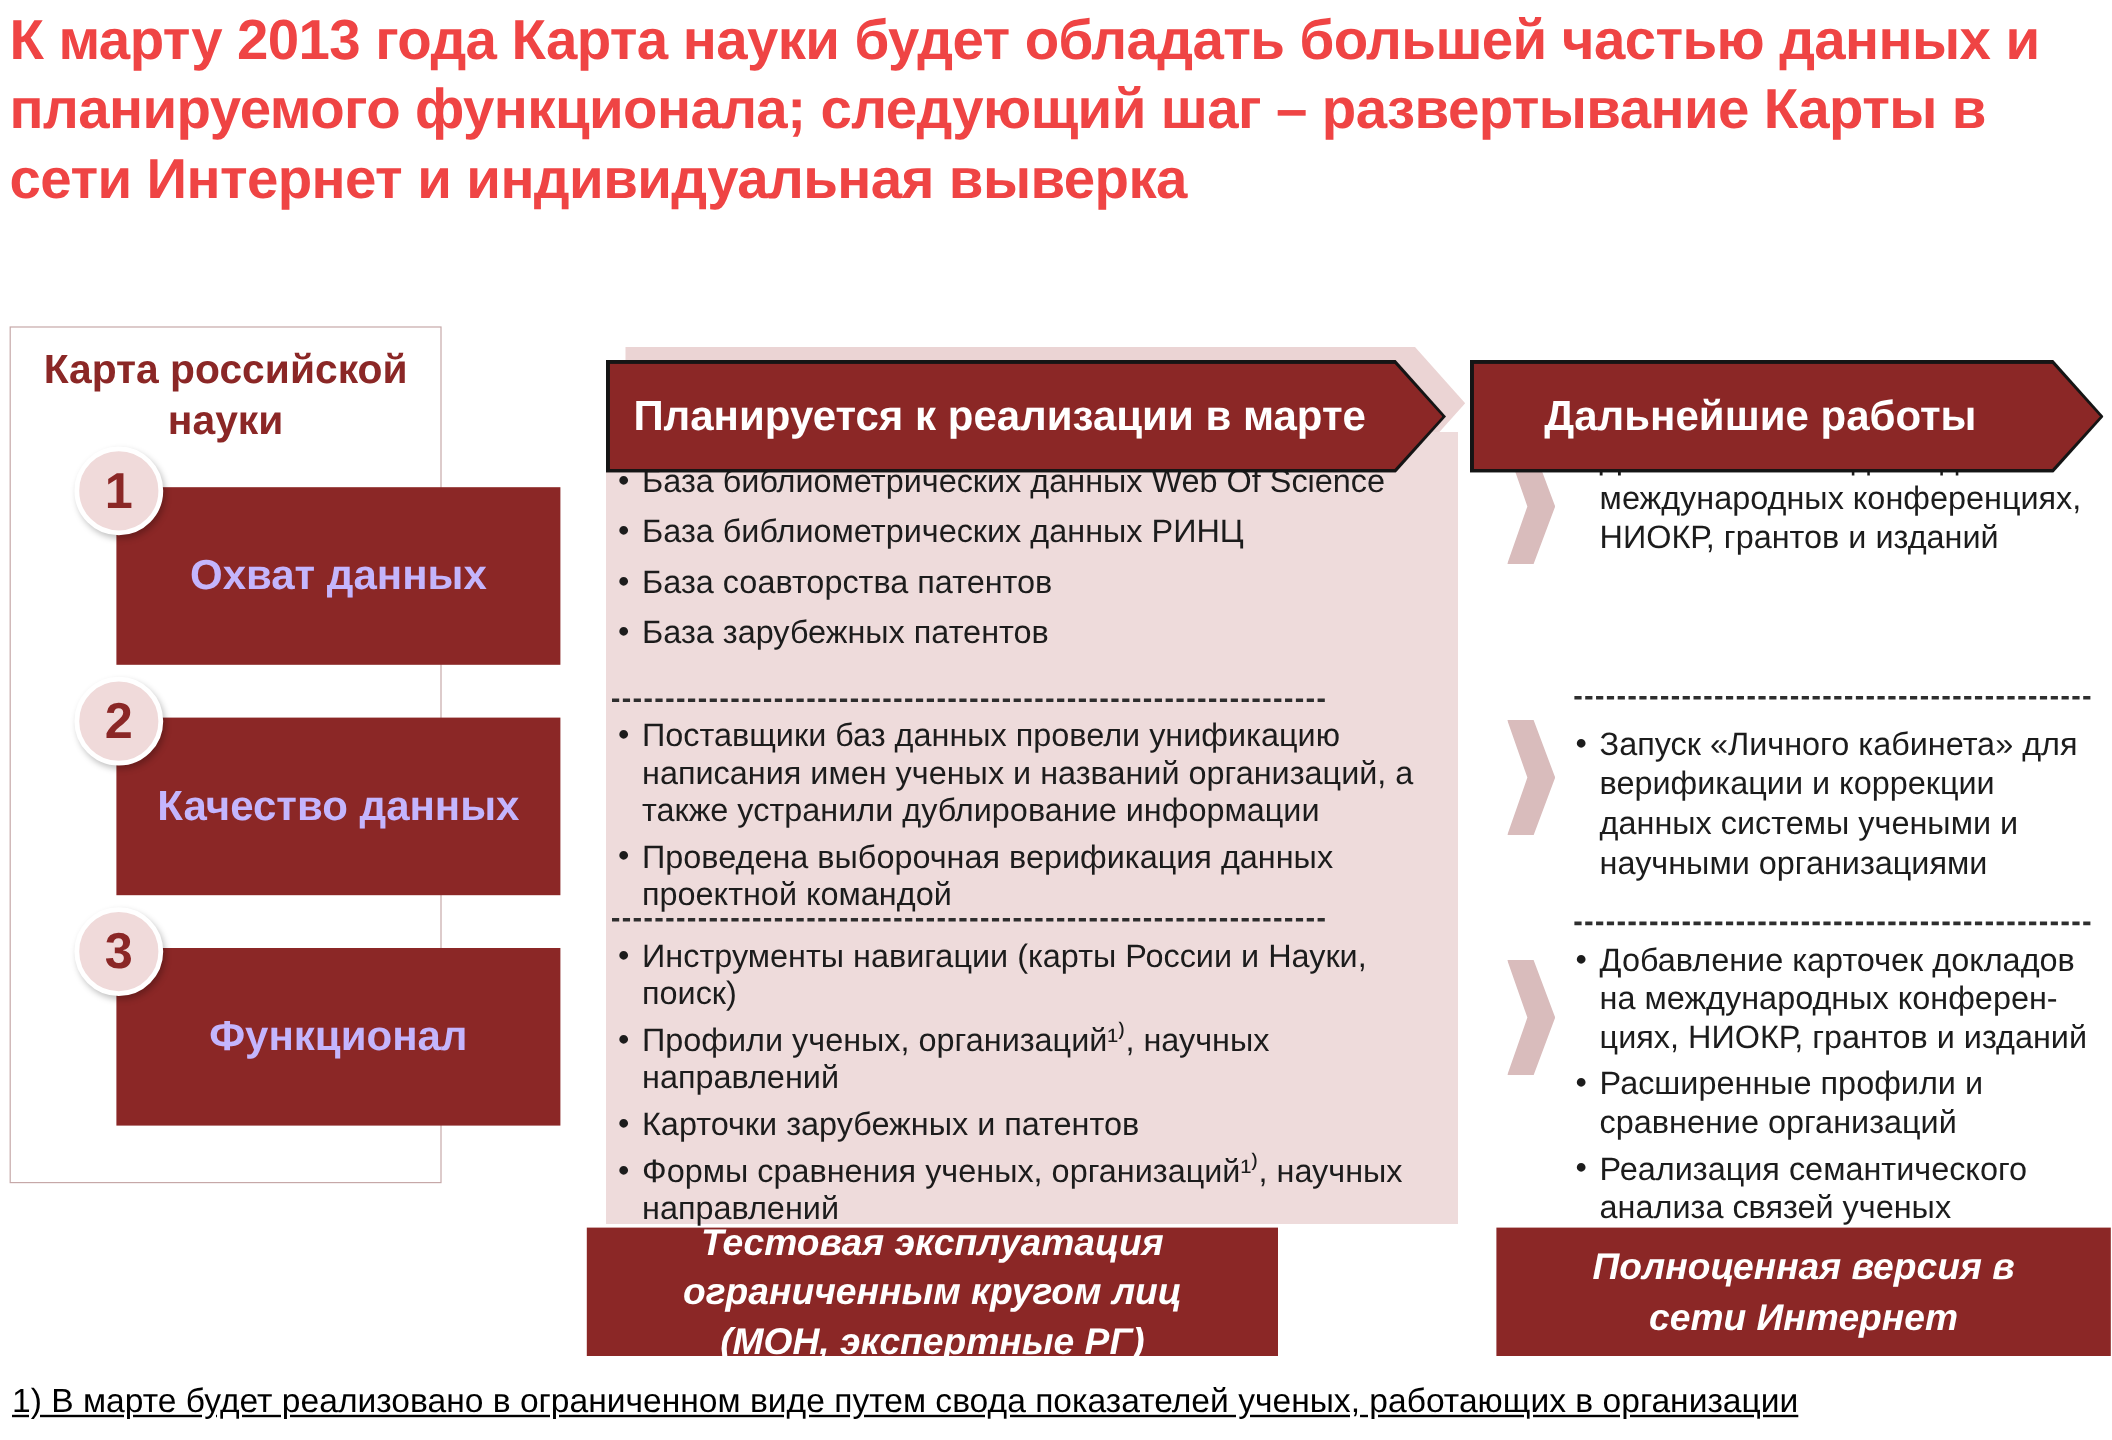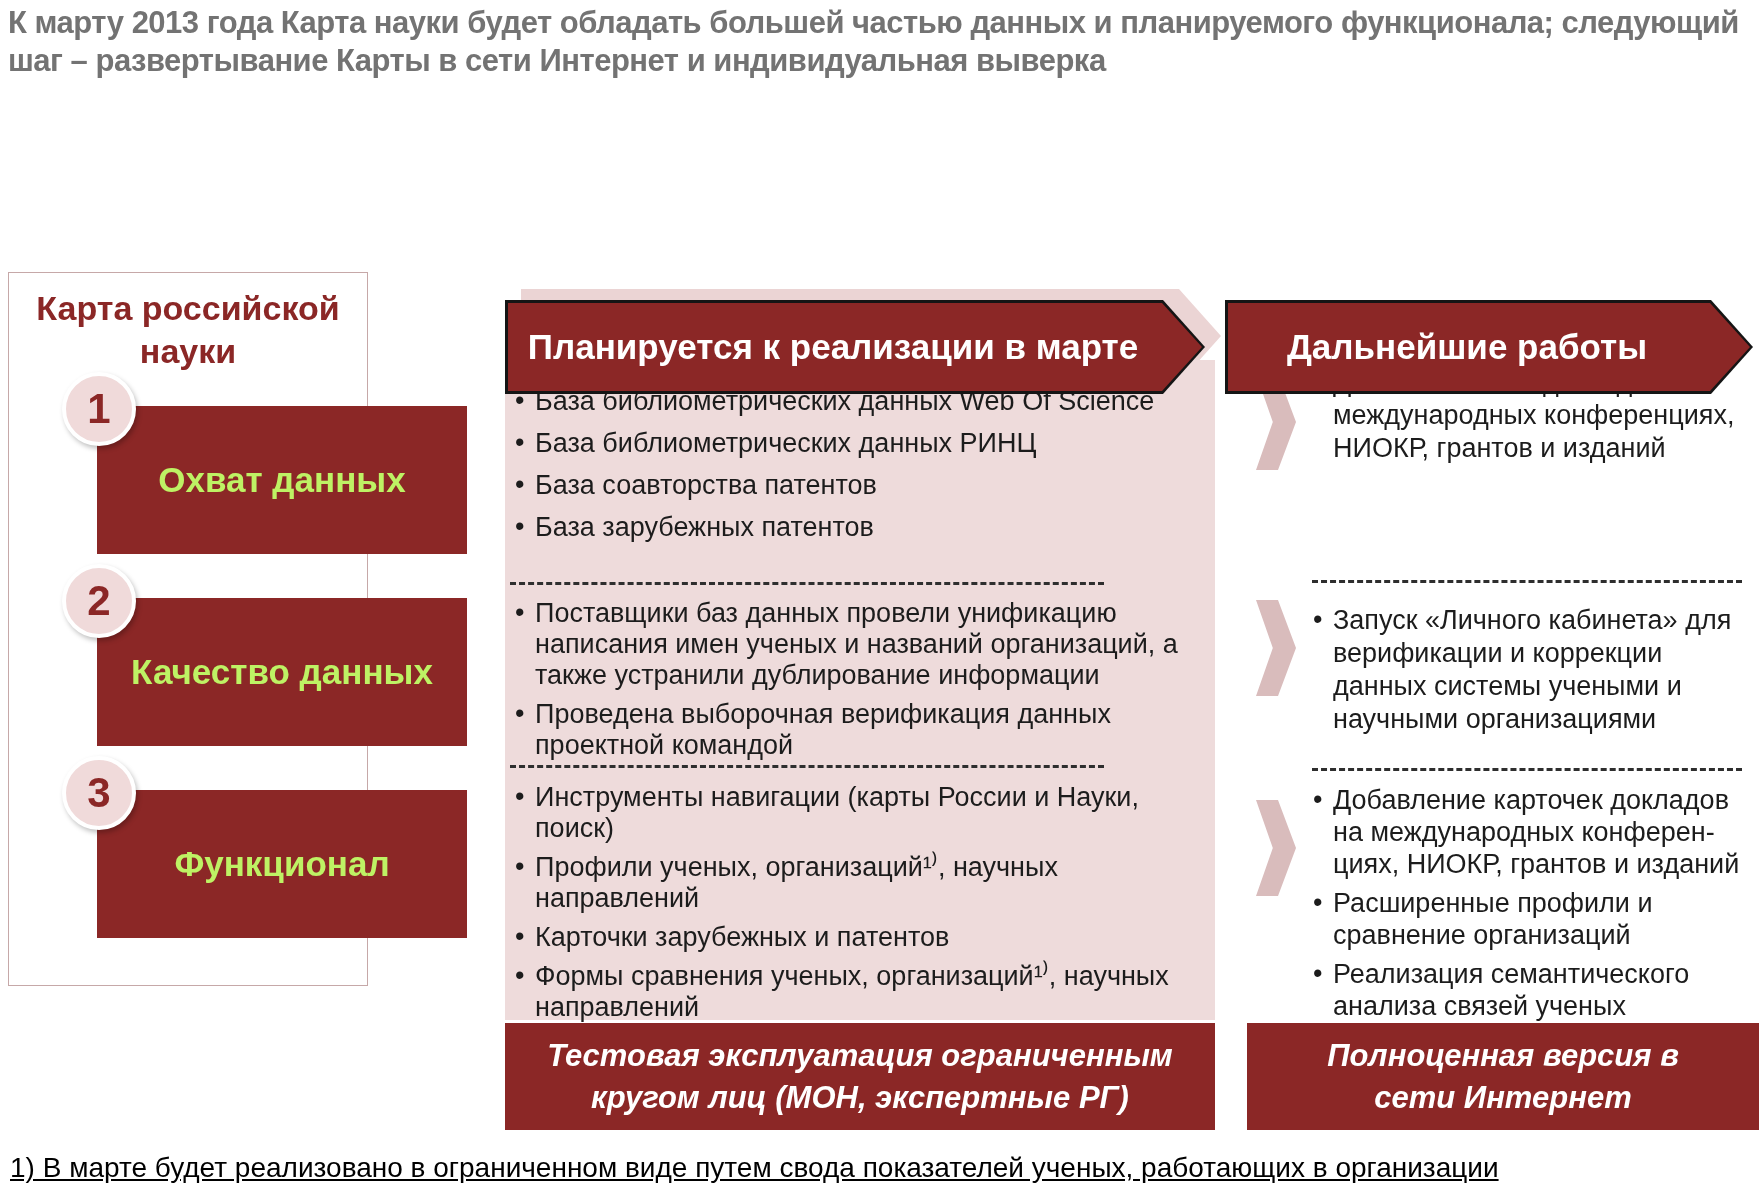--- a/index.html
+++ b/index.html
@@ -4,29 +4,29 @@
 <style>
   :root{
     --dark-red:#8B2726; --pink-panel:#EEDBDB; --pink-badge:#F0DADA;
     --pink-arrow:#D9BCBC; --pink-shadow:#EBD4D4; --ink:#1C1C1C; --outline:#151515;
   }
   html,body{margin:0;padding:0;}
   body{width:1760px;height:1200px;background:#fff;font-family:"Liberation Sans",sans-serif;color:#000;}
   .slide{position:relative;width:1760px;height:1200px;overflow:hidden;background:#fff;}
 
   .title{position:absolute;left:8px;top:4px;width:1745px;margin:0;
-    font-size:31px;font-weight:bold;line-height:1.23;color:#737373;letter-spacing:-0.5px;}
+    font-size:47px;font-weight:bold;line-height:1.23;color:#ef4444;letter-spacing:-0.5px;}
 
   
   .left-panel{position:absolute;left:8px;top:272px;width:360px;height:714px;
     border:1px solid #C6A8A8;background:#fff;box-sizing:border-box;}
   .left-title{margin-top:14px;text-align:center;color:var(--dark-red);
     font-size:34px;font-weight:bold;line-height:1.25;}
   .stage-box{position:absolute;left:97px;width:370px;height:148px;background:var(--dark-red);
-    color:#bef264;font-size:35px;font-weight:bold;display:flex;align-items:center;justify-content:center;
+    color:#c4b5fd;font-size:35px;font-weight:bold;display:flex;align-items:center;justify-content:center;
     text-align:center;z-index:2;}
   .stage-circle{position:absolute;left:62px;width:66px;height:66px;border-radius:50%;
     background:var(--pink-badge);border:4px solid #fff;box-shadow:2px 3px 5px rgba(0,0,0,.25);
     color:var(--dark-red);font-size:42px;font-weight:bold;display:flex;align-items:center;
     justify-content:center;z-index:3;}
   .s1 .stage-box{top:406px}.s1 .stage-circle{top:372px}
   .s2 .stage-box{top:598px}.s2 .stage-circle{top:564px}
   .s3 .stage-box{top:790px}.s3 .stage-circle{top:756px}
 
   
@@ -55,21 +55,21 @@
   .list-3{top:782px}.list-3 li{margin-bottom:8px}
   .divider{position:absolute;border:none;border-top:3px dashed #2E2E2E;margin:0;z-index:3;}
   .mid-div{left:510px;width:594px;}
   .mid-div1{top:582px}.mid-div2{top:765px}
 
   
   .banner{position:absolute;top:1023px;height:107px;background:var(--dark-red);color:#fff;
     display:flex;align-items:center;justify-content:center;text-align:center;
     font-size:31px;font-weight:bold;font-style:italic;line-height:1.33;
     padding:0 40px;box-sizing:border-box;z-index:3;}
-  .banner-mid{left:505px;width:710px;}
+  .banner-mid{left:489px;width:576px;}
   .banner-right{left:1233px;width:512px;margin-left:14px;}
 
   
   .tri{position:absolute;left:1256px;width:40px;height:96px;background:var(--pink-arrow);
     clip-path:polygon(0 0,55% 0,100% 50%,55% 100%,0 100%,42% 50%);z-index:2;}
   .tri-1{top:374px}.tri-2{top:600px}.tri-3{top:800px}
   .right-list{position:absolute;left:1310px;width:452px;}
   .right-list li{line-height:33px;margin-bottom:8px;}
   .rlist-1{top:366px}.rlist-2{top:604px}.rlist-3{top:784px}
   .rlist-3 li{line-height:32px;margin-bottom:7px;}

